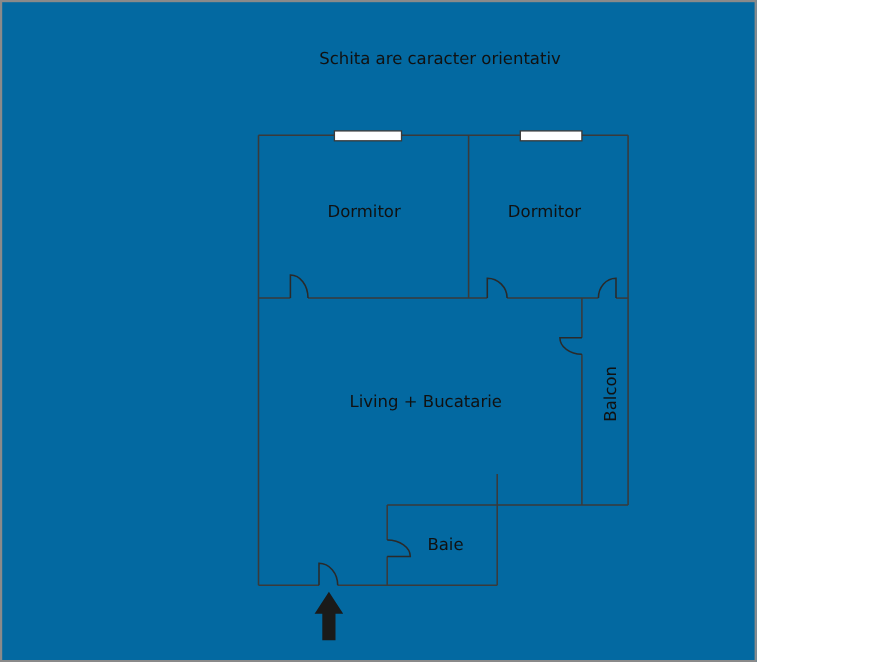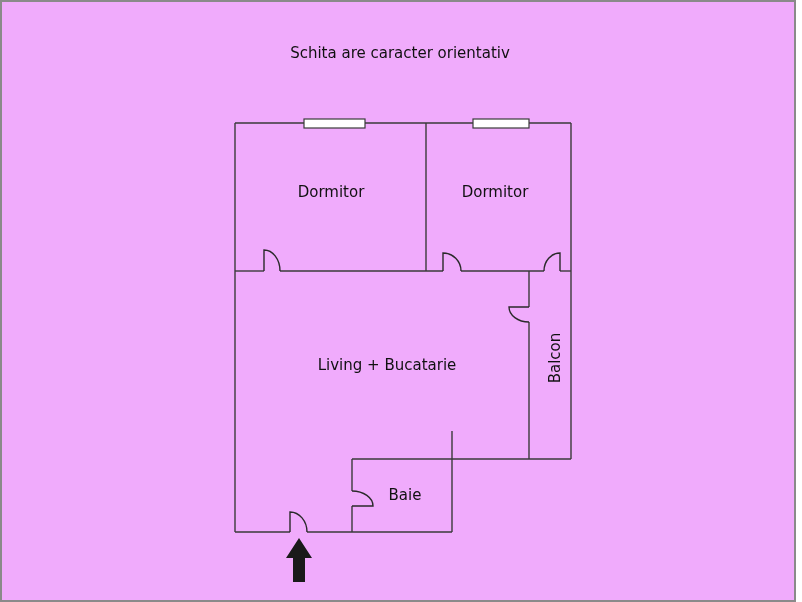--- a/index.html
+++ b/index.html
@@ -1,25 +1,25 @@
 <!DOCTYPE html>
 <html><head>
   <meta charset="utf-8">
   <style>
     html, body { margin: 0; padding: 0; background: #ffffff; }
     body { width: 802px; height: 602px; overflow: hidden; }
     .frame {
       position: relative;
-      width: 796px; height: 602px;
+      width: 688px; height: 602px;
       box-sizing: border-box;
       border-top: 2px solid #8a8a8a;
       border-left: 2px solid #8a8a8a;
       border-right: 2px solid #8a8a8a;
       border-bottom: 2px solid #8a8a8a;
-      background: #f0abfc;
+      background: #0369a1;
     }
     svg { position: absolute; left: 0; top: 0; }
     .wall { stroke: #3a3a3a; stroke-width: 1.4; fill: none; }
     .window { stroke: #3a3a3a; stroke-width: 1.2; fill: #ffffff; }
     .door { stroke: #2a2a2a; stroke-width: 1.4; fill: none; }
     .lbl {
       font-family: "DejaVu Sans", sans-serif;
       fill: #111111;
     }
     .title { font-size: 15px; }

